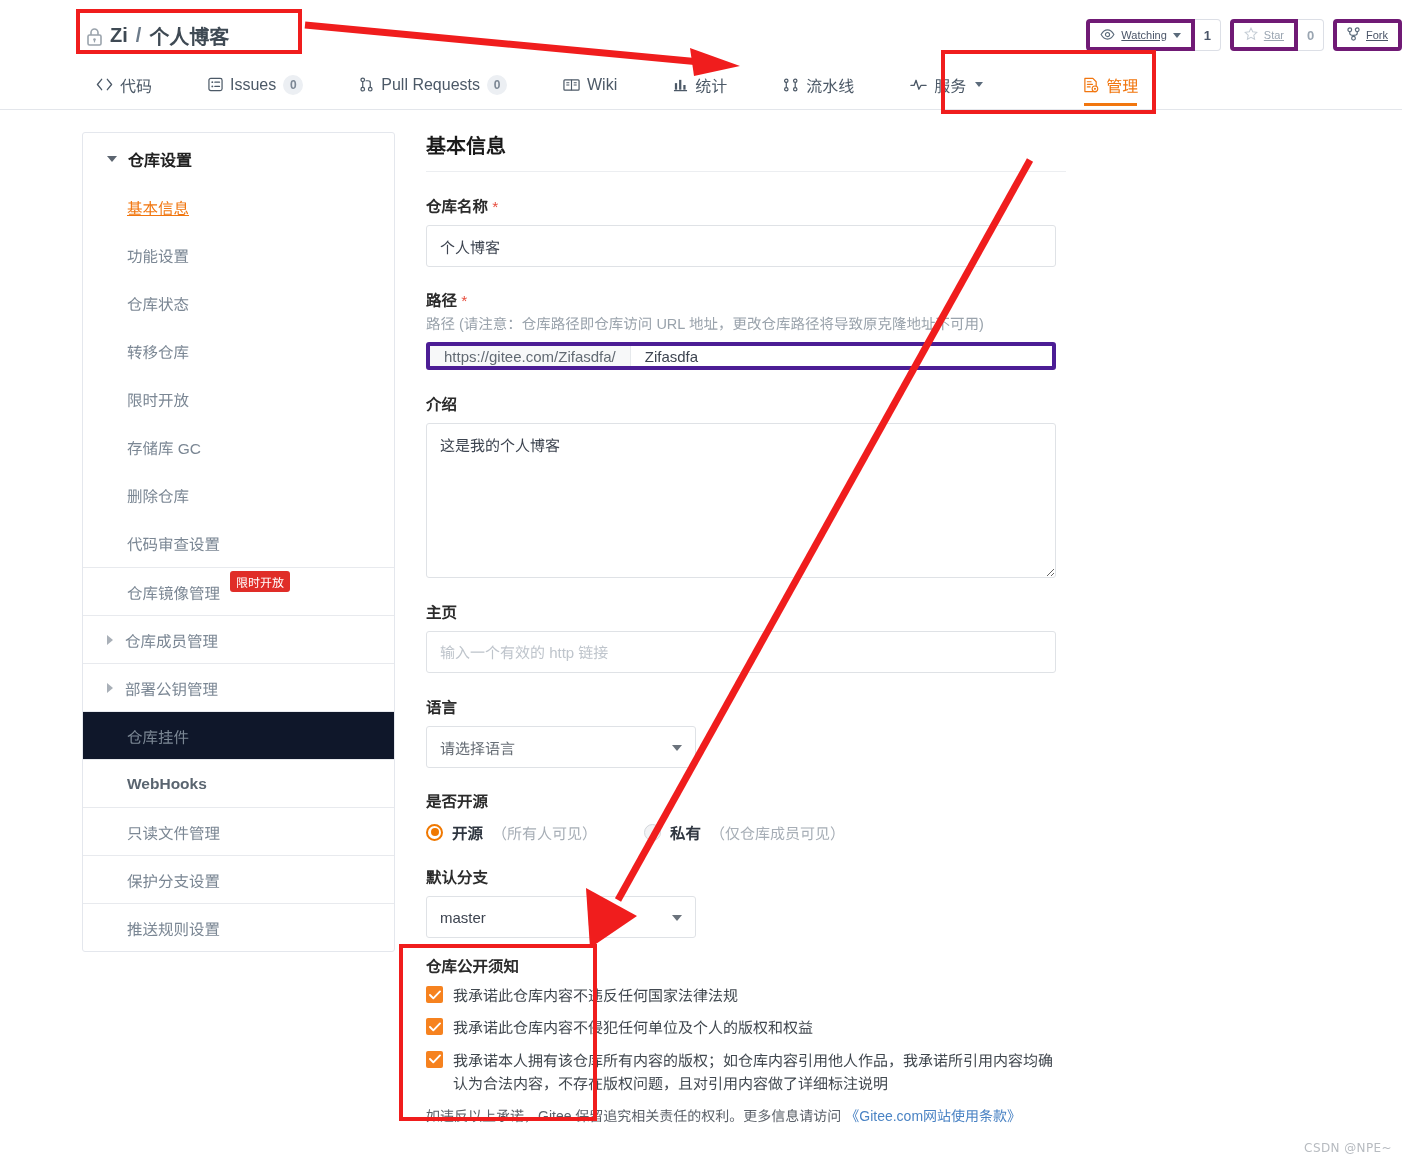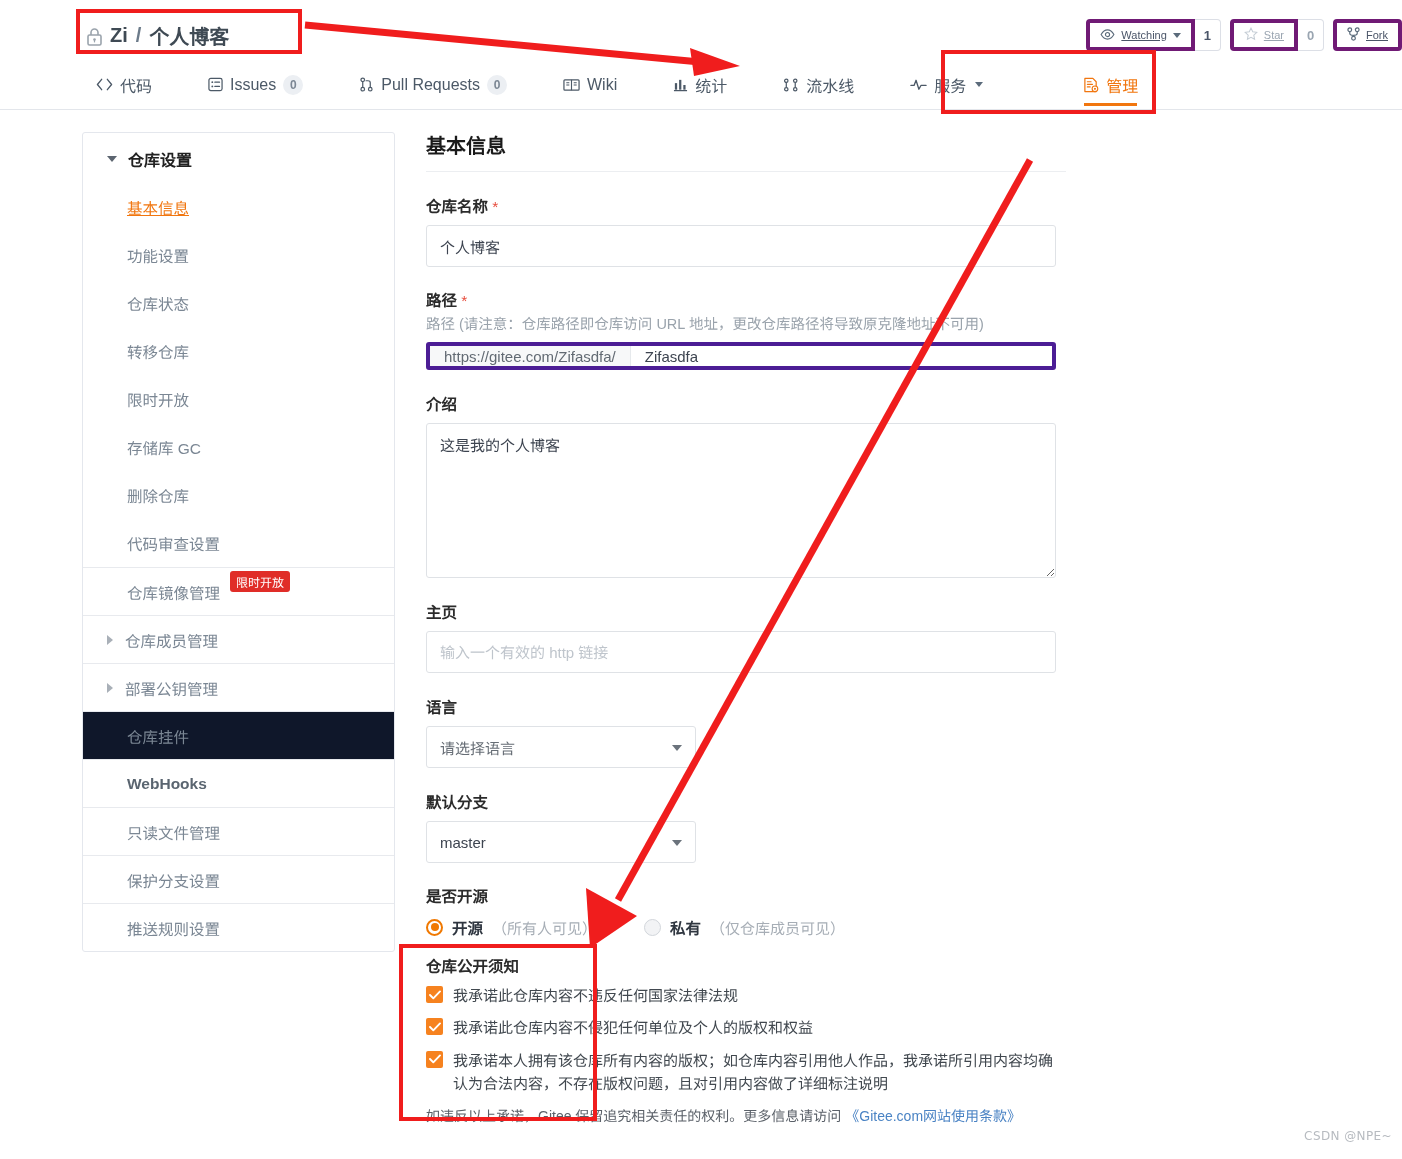--- a/index.html
+++ b/index.html
@@ -172,21 +172,21 @@
   .chkbox svg { display: block; }
   .chk-text { max-width: 775px; }
   .terms { font-size: 14px; color: #5a6068; margin-top: 10px; }
   .terms a { color: #4a83c4; text-decoration: none; }
 
   
   .anno { position: absolute; border: 4px solid #f01d1d; pointer-events: none; }
   .arrow-svg { position: absolute; left: 0; top: 0; width: 1402px; height: 1159px; pointer-events: none; }
 
   .watermark {
-    position: absolute; right: 10px; bottom: 16px;
+    position: absolute; right: 10px; bottom: 4px;
     font-size: 12px; color: #b7bbc0; letter-spacing: 0.4px;
     font-family: "DejaVu Sans", sans-serif;
   }
 </style>
 </head>
 <body>
 
 <div id="root">
 
   <div class="header">
@@ -435,28 +435,20 @@
 
     <div class="field" style="margin-top:18px;">
       <label class="flabel">主页</label>
       <input class="inp" placeholder="输入一个有效的 http 链接" style="">
     </div>
 
     <div class="field" style="margin-top:22px;">
       <label class="flabel">语言</label>
       <div class="sel-wrap">
         <div class="sel placeholder">请选择语言</div>
-        <span class="sel-caret"></span>
-      </div>
-    </div>
-
-    <div class="field" style="margin-top:22px;">
-      <label class="flabel">默认分支</label>
-      <div class="sel-wrap">
-        <div class="sel">master</div>
         <span class="sel-caret"></span>
       </div>
     </div>
 
     <div class="field" style="margin-top:21px;">
       <label class="flabel" style="margin-bottom:4px;">是否开源</label>
       <div class="radio-row">
         <div class="radio-opt" style="width:218px;">
           <span class="radio-dot">
               <i></i>
@@ -465,20 +457,28 @@
           <span class="rdesc">（所有人可见）</span>
         </div>
         <div class="radio-opt">
           <span class="radio-dot off"></span>
           <span class="rname">私有</span>
           <span class="rdesc">（仅仓库成员可见）</span>
         </div>
       </div>
     </div>
 
+    <div class="field" style="margin-top:22px;">
+      <label class="flabel">默认分支</label>
+      <div class="sel-wrap">
+        <div class="sel">master</div>
+        <span class="sel-caret"></span>
+      </div>
+    </div>
+
     <div class="notice-title">仓库公开须知</div>
 
     <div class="chk-row">
       <span class="chkbox">
         <svg width="12" height="10" viewBox="0 0 12 10">
             <path d="M1 5l3.3 3.3L11 1.4" fill="none" stroke="#fff" stroke-width="1.9" stroke-linecap="round" stroke-linejoin="round"></path>
           </svg>
       </span>
       <span class="chk-text">我承诺此仓库内容不违反任何国家法律法规</span>
     </div>

